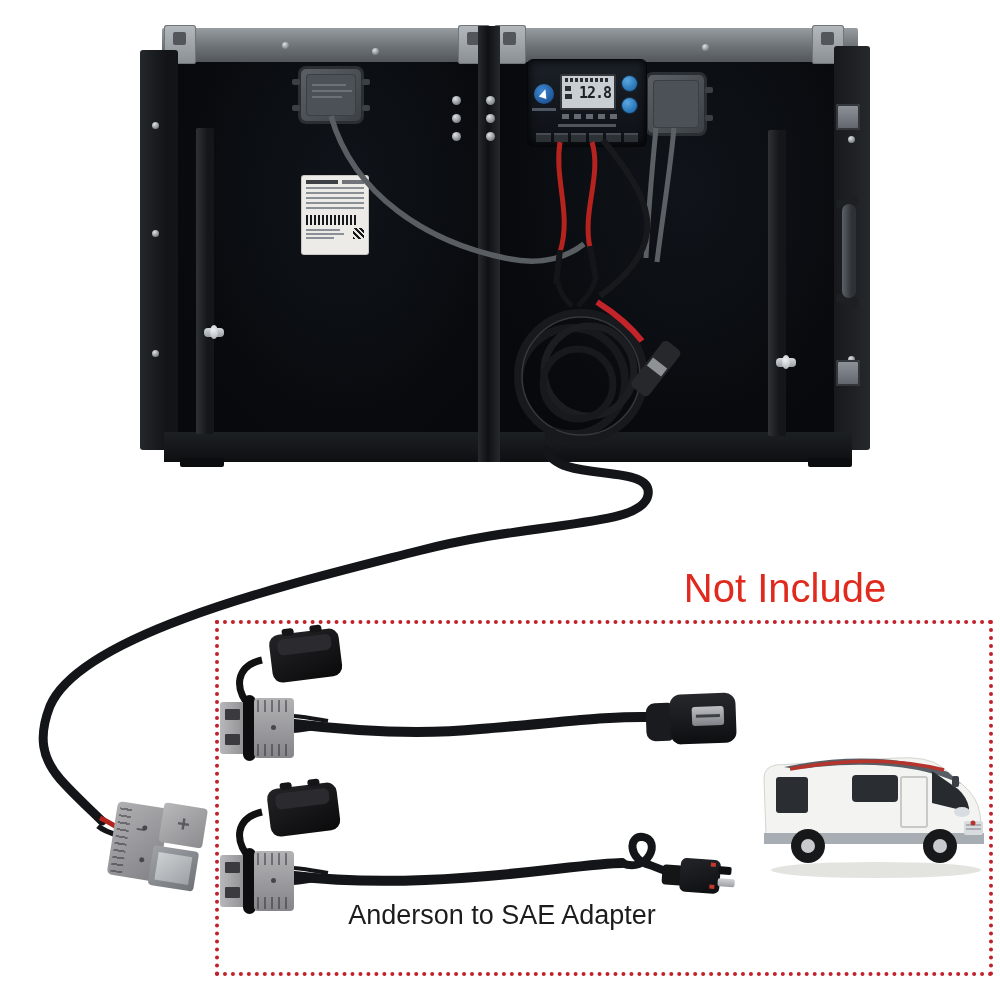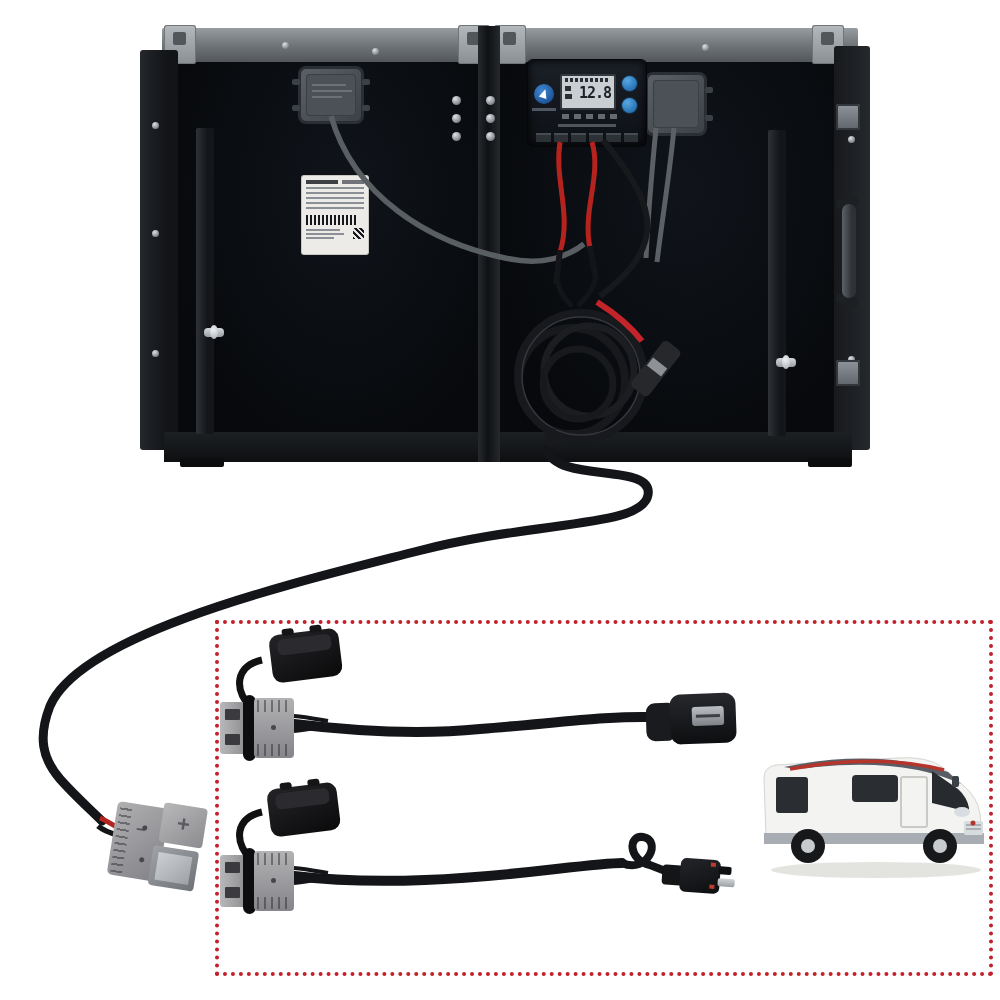--- a/index.html
+++ b/index.html
@@ -256,20 +256,21 @@
     </div>
 
     <span class="griparm" style="left:696px;top:178px;transform:rotate(-14deg);"></span>
     <span class="griparm" style="left:696px;top:276px;transform:rotate(14deg);"></span>
     <div class="grip"></div>
     <div class="latch" style="top:84px;"></div>
     <div class="latch" style="top:340px;"></div>
   </div>
 
   <div class="dashedbox"></div>
+  <div class="notinclude">Not Include</div>
 
   <svg class="abs" style="left:0;top:0;z-index:3;pointer-events:none;" width="1000" height="1000" viewBox="0 0 1000 1000">
 
     <path d="M331,116 C354,196 428,242 505,258 C541,266 566,258 584,244" fill="none" stroke="#595e63" stroke-width="5.5"></path>
     <path d="M656,128 C652,170 648,215 646,258" fill="none" stroke="#5b6065" stroke-width="5"></path>
     <path d="M674,128 C670,172 662,220 657,262" fill="none" stroke="#5b6065" stroke-width="5"></path>
     <path d="M603,140 C648,196 676,240 600,296" fill="none" stroke="#17191c" stroke-width="6"></path>
     <path d="M560,142 C554,180 572,214 560,252" fill="none" stroke="#b5231f" stroke-width="5"></path>
     <path d="M592,142 C602,176 582,210 590,248" fill="none" stroke="#b5231f" stroke-width="5"></path>
     <path d="M560,250 L556,284 M590,246 L596,280" fill="none" stroke="#141518" stroke-width="6"></path>
@@ -342,20 +343,21 @@
     </div>
   </div>
   <div class="sae">
     <div class="sae-boot"></div>
       <div class="sae-body"></div>
     <span class="sae-red" style="left:48px;top:6px;"></span>
     <span class="sae-red" style="left:48px;top:28px;"></span>
     <div class="sae-prong2"></div>
     <div class="sae-prong"></div>
   </div>
+  <div class="adapter-label" style="left:282px;top:900px;">Anderson to SAE Adapter</div>
 
   <div class="and-main">
     <div class="am-body">
       <span class="am-minus">−</span>
       <span class="apin" style="left:28px;top:20px;"></span>
       <span class="apin" style="left:30px;top:52px;"></span>
     </div>
     <div class="am-blk1">+</div>
     <div class="am-blk2">
         <i></i>

